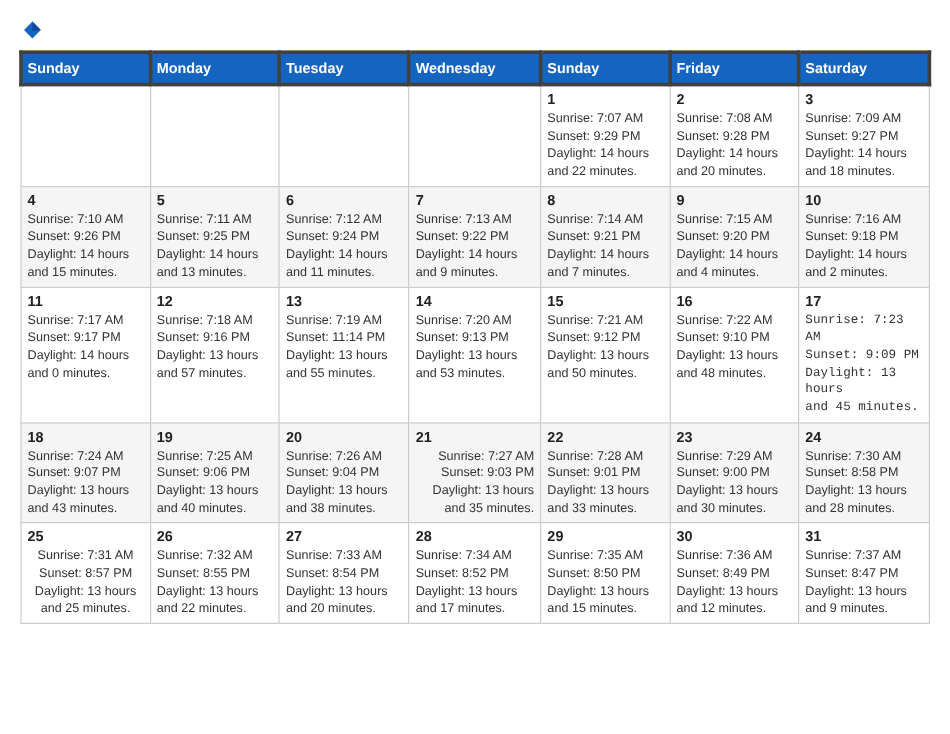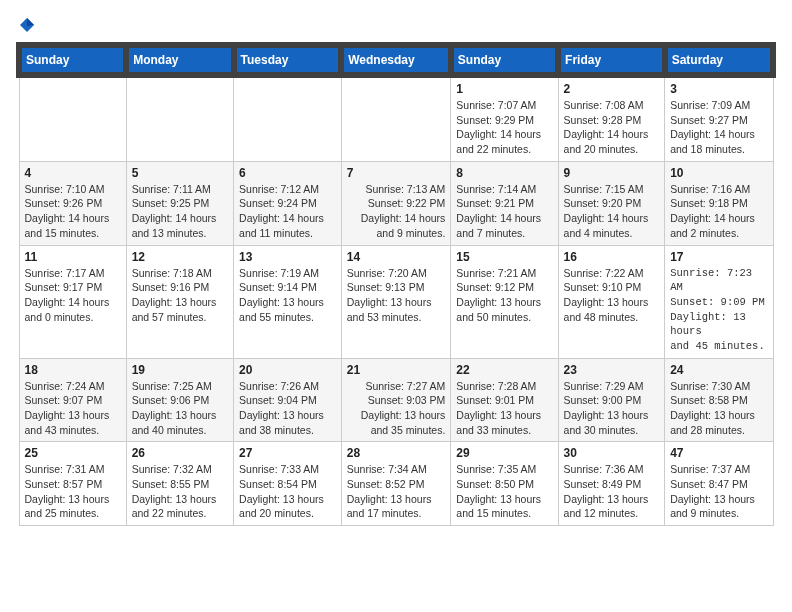--- a/index.html
+++ b/index.html
@@ -57,21 +57,21 @@
       border-collapse: collapse;
       font-size: 11px;
     }
     .calendar th {
       background: #1565c0;
       color: #fff;
       padding: 5px 4px;
       text-align: left;
       font-size: 12px;
       font-weight: bold;
-      border: 6px solid #404040;
+      border: 3px solid #404040;
     }
     .calendar td {
       border: 1px solid #ccc;
       padding: 4px 5px;
       vertical-align: top;
       width: 113px;
       min-height: 80px;
       background: #fff;
     }
     .calendar tr:nth-child(even) td {
@@ -169,21 +169,21 @@
         </td>
         <td>
           <div class="day-num">6</div>
           <div class="day-info" style="white-space: pre-line;">Sunrise: 7:12 AM
 Sunset: 9:24 PM
 Daylight: 14 hours
 and 11 minutes.</div>
         </td>
         <td>
           <div class="day-num">7</div>
-          <div class="day-info" style="white-space: pre-line; text-align: right;">Sunrise: 7:13 AM
+          <div class="day-info" style="white-space: pre-line;">Sunrise: 7:13 AM
 Sunset: 9:22 PM
 Daylight: 14 hours
 and 9 minutes.</div>
         </td>
         <td>
           <div class="day-num">8</div>
           <div class="day-info" style="white-space: pre-line;">Sunrise: 7:14 AM
 Sunset: 9:21 PM
 Daylight: 14 hours
 and 7 minutes.</div>
@@ -214,21 +214,21 @@
         <td>
           <div class="day-num">12</div>
           <div class="day-info" style="white-space: pre-line;">Sunrise: 7:18 AM
 Sunset: 9:16 PM
 Daylight: 13 hours
 and 57 minutes.</div>
         </td>
         <td>
           <div class="day-num">13</div>
           <div class="day-info" style="white-space: pre-line;">Sunrise: 7:19 AM
-Sunset: 9:14 PM
+Sunset: 11:14 PM
 Daylight: 13 hours
 and 55 minutes.</div>
         </td>
         <td>
           <div class="day-num">14</div>
           <div class="day-info" style="white-space: pre-line;">Sunrise: 7:20 AM
 Sunset: 9:13 PM
 Daylight: 13 hours
 and 53 minutes.</div>
         </td>
@@ -301,21 +301,21 @@
           <div class="day-num">24</div>
           <div class="day-info" style="white-space: pre-line;">Sunrise: 7:30 AM
 Sunset: 8:58 PM
 Daylight: 13 hours
 and 28 minutes.</div>
         </td>
       </tr>
       <tr>
         <td>
           <div class="day-num">25</div>
-          <div class="day-info" style="white-space: pre-line;">Sunrise: 7:31 AM
+          <div class="day-info" style="white-space: pre-line; text-align: center;">Sunrise: 7:31 AM
 Sunset: 8:57 PM
 Daylight: 13 hours
 and 25 minutes.</div>
         </td>
         <td>
           <div class="day-num">26</div>
           <div class="day-info" style="white-space: pre-line;">Sunrise: 7:32 AM
 Sunset: 8:55 PM
 Daylight: 13 hours
 and 22 minutes.</div>
@@ -342,21 +342,21 @@
 and 15 minutes.</div>
         </td>
         <td>
           <div class="day-num">30</div>
           <div class="day-info" style="white-space: pre-line;">Sunrise: 7:36 AM
 Sunset: 8:49 PM
 Daylight: 13 hours
 and 12 minutes.</div>
         </td>
         <td>
-          <div class="day-num">47</div>
+          <div class="day-num">31</div>
           <div class="day-info" style="white-space: pre-line;">Sunrise: 7:37 AM
 Sunset: 8:47 PM
 Daylight: 13 hours
 and 9 minutes.</div>
         </td>
       </tr>
     </tbody>
 </table>
 
 </body></html>

